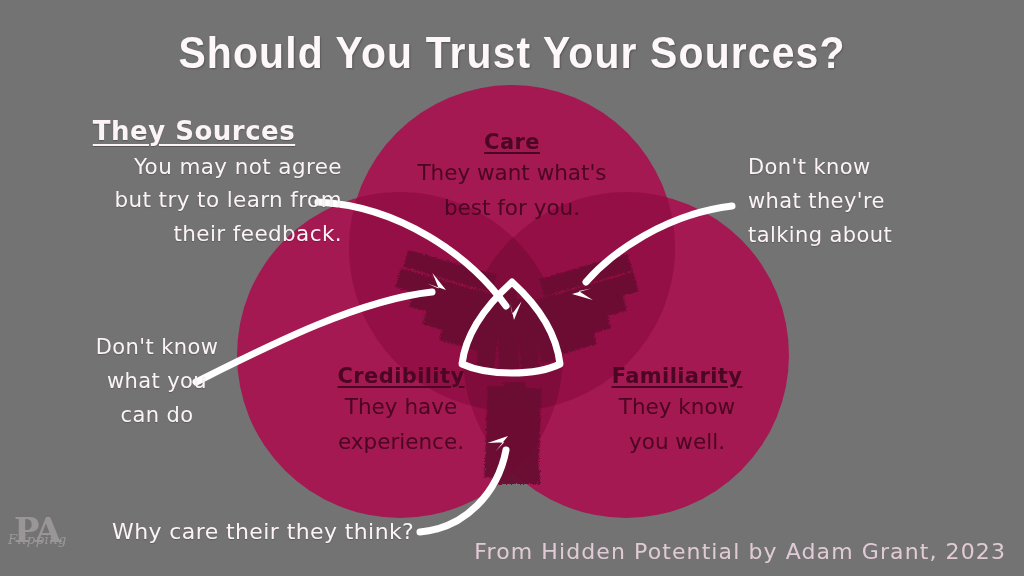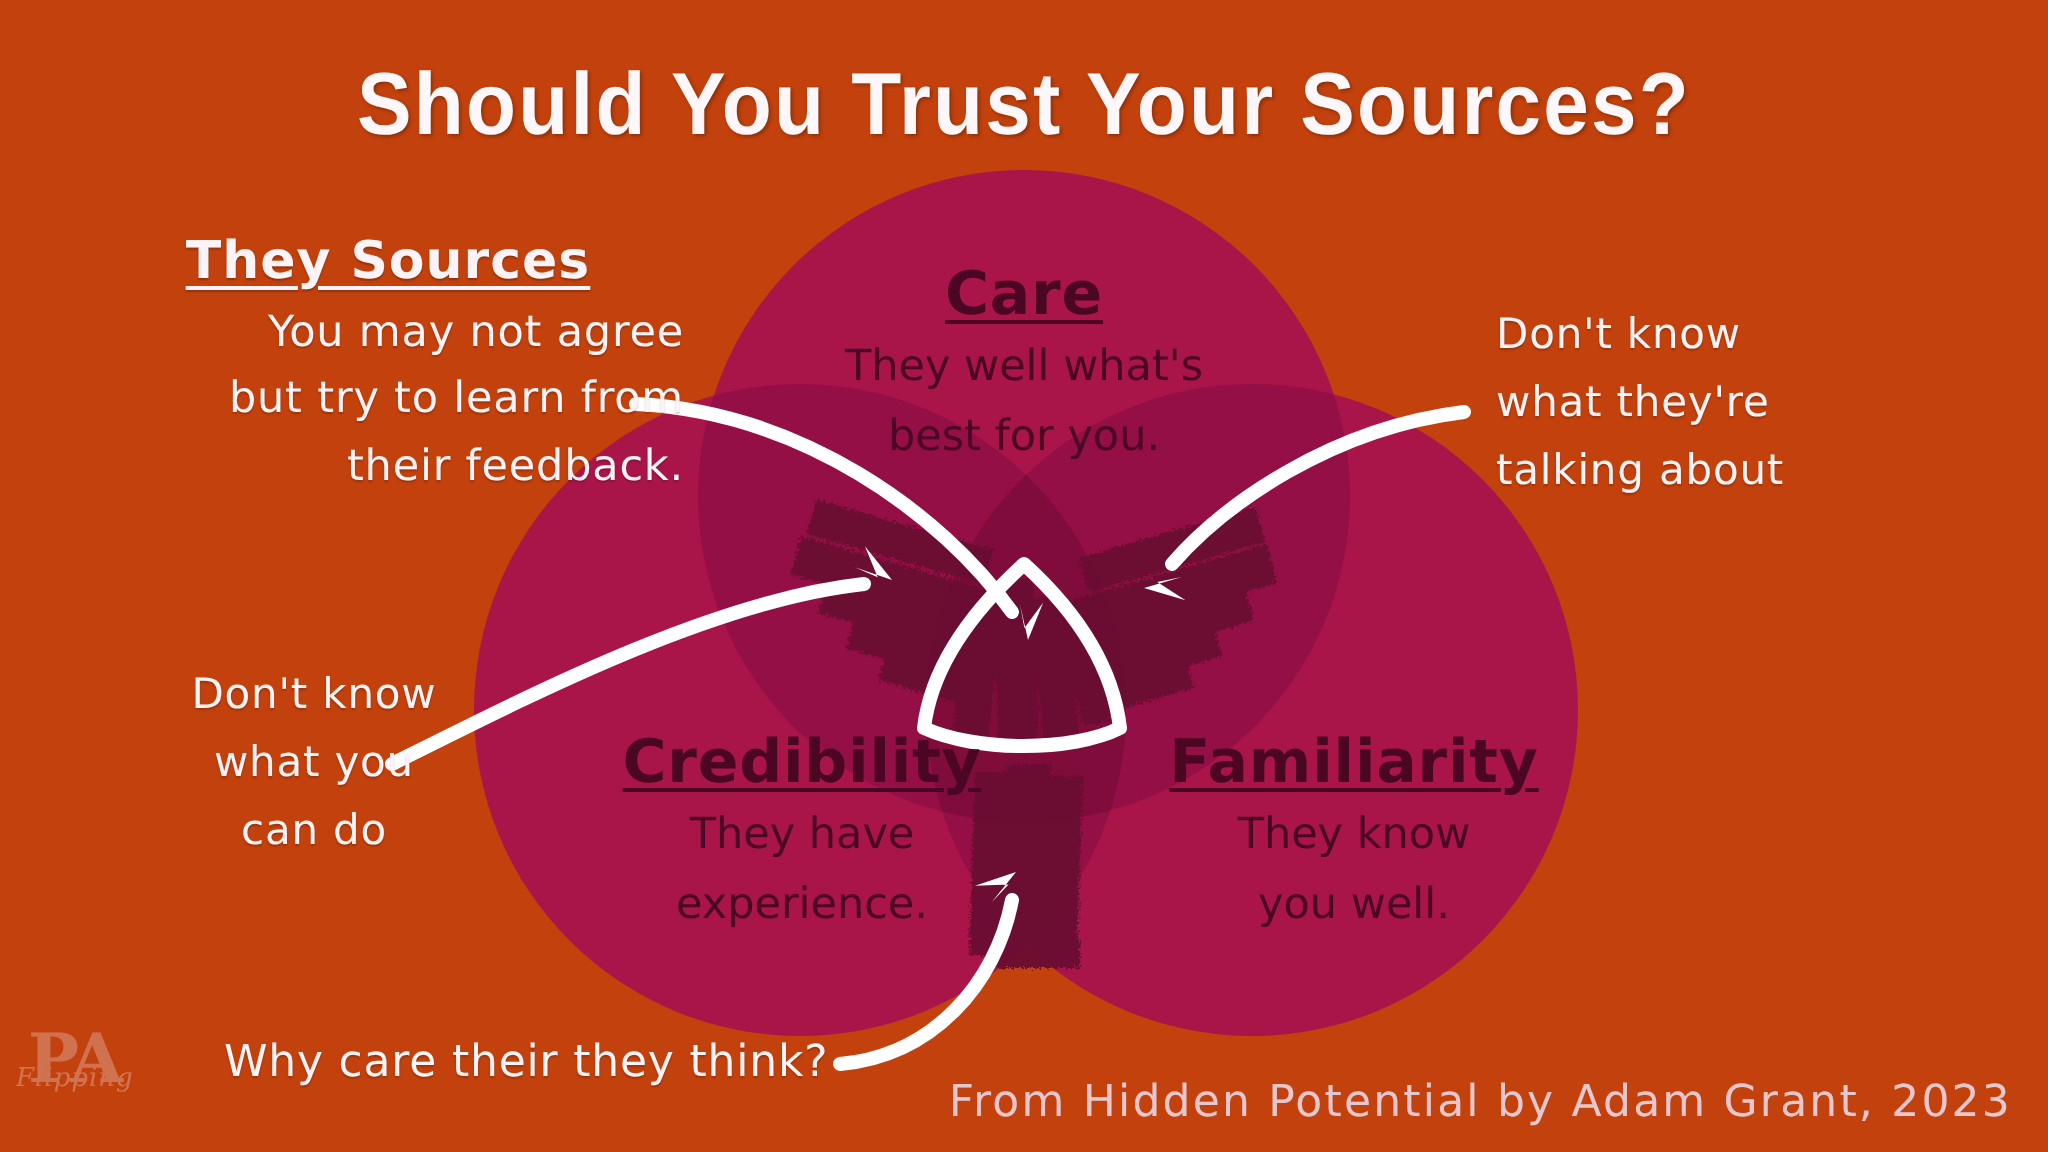--- a/index.html
+++ b/index.html
@@ -5,21 +5,21 @@
 <style>
   html, body {
     margin: 0;
     padding: 0;
     background: #3d0620;
   }
   #slide {
     position: relative;
     width: 1024px;
     height: 576px;
-    background: #c2410c;
+    background: #737373;
     overflow: hidden;
     font-family: "DejaVu Sans", sans-serif;
     user-select: none;
   }
 
   
   #title {
     position: absolute;
     left: 0;
     top: 28px;
@@ -86,21 +86,21 @@
   #bottom-callout { left: 112px; top: 516px; width: 320px; text-align: left; font-size: 22px; }
 
   
   .circle-label {
     position: absolute;
     text-align: center;
     color: #4a0622;
   }
   .circle-label .head {
     display: inline-block;
-    font-size: 30px;
+    font-size: 21px;
     font-weight: bold;
     letter-spacing: .4px;
     text-decoration: underline;
     text-underline-offset: 3px;
     text-decoration-thickness: 2px;
     margin-bottom: 2px;
   }
   .circle-label .body {
     font-size: 21.5px;
     line-height: 1.62;
@@ -256,21 +256,21 @@
 
   <div id="title">Should You Trust Your Sources?</div>
 
   <div id="best-head">They Sources</div>
   <div id="best-body" class="hand light callout">You may not agree
 but try to learn from
 their feedback.</div>
 
   <div id="care-label" class="circle-label">
     <div class="head">Care</div>
-    <div class="body">They well what's
+    <div class="body">They want what's
 best for you.</div>
   </div>
 
   <div id="familiarity-label" class="circle-label">
     <div class="head">Familiarity</div>
     <div class="body">They know
 you well.</div>
   </div>
 
   <div id="credibility-label" class="circle-label">

